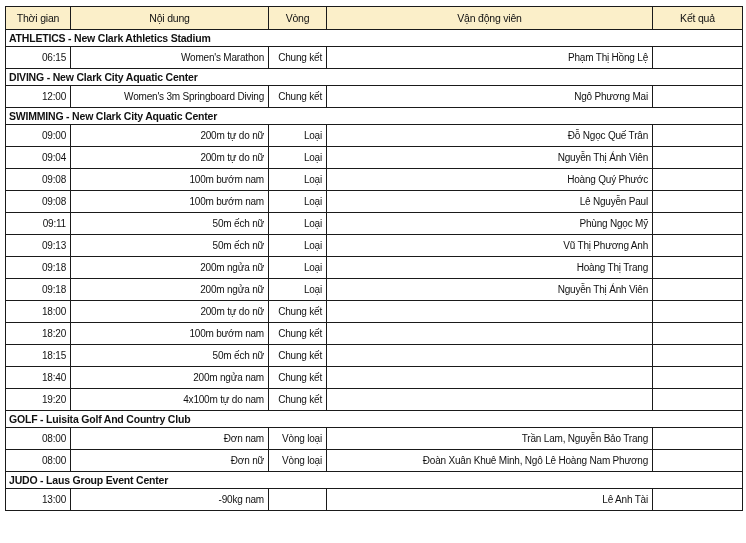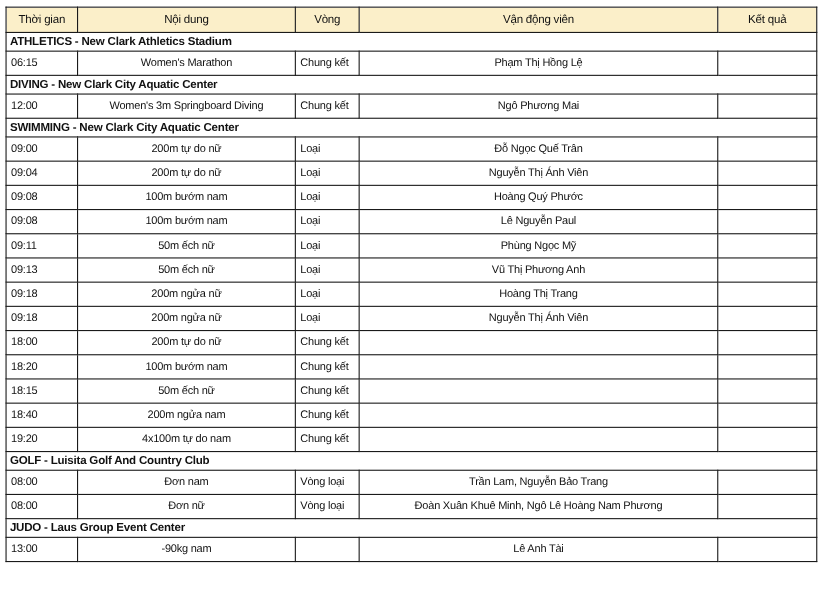--- a/index.html
+++ b/index.html
@@ -39,23 +39,23 @@
   }
   thead th {
     background: var(--header-bg);
     font-weight: 400;
     height: 23px;
     text-align: center;
     font-size: 10.5px;
   }
   tr.event-row td { height: 22px; }
   tr.event-row td.time-cell,
-  tr.event-row td.round-cell { text-align: left; }
+  tr.event-row td.round-cell { text-align: right; }
   tr.event-row td.event-cell,
-  tr.event-row td.athletes-cell { text-align: center; }
+  tr.event-row td.athletes-cell { text-align: right; }
   tr.section-row td {
     height: 17px;
     font-weight: 700;
     text-align: left;
     padding-left: 3px;
     background: #ffffff;
     font-size: 10.5px;
   }
 </style>
 </head>

